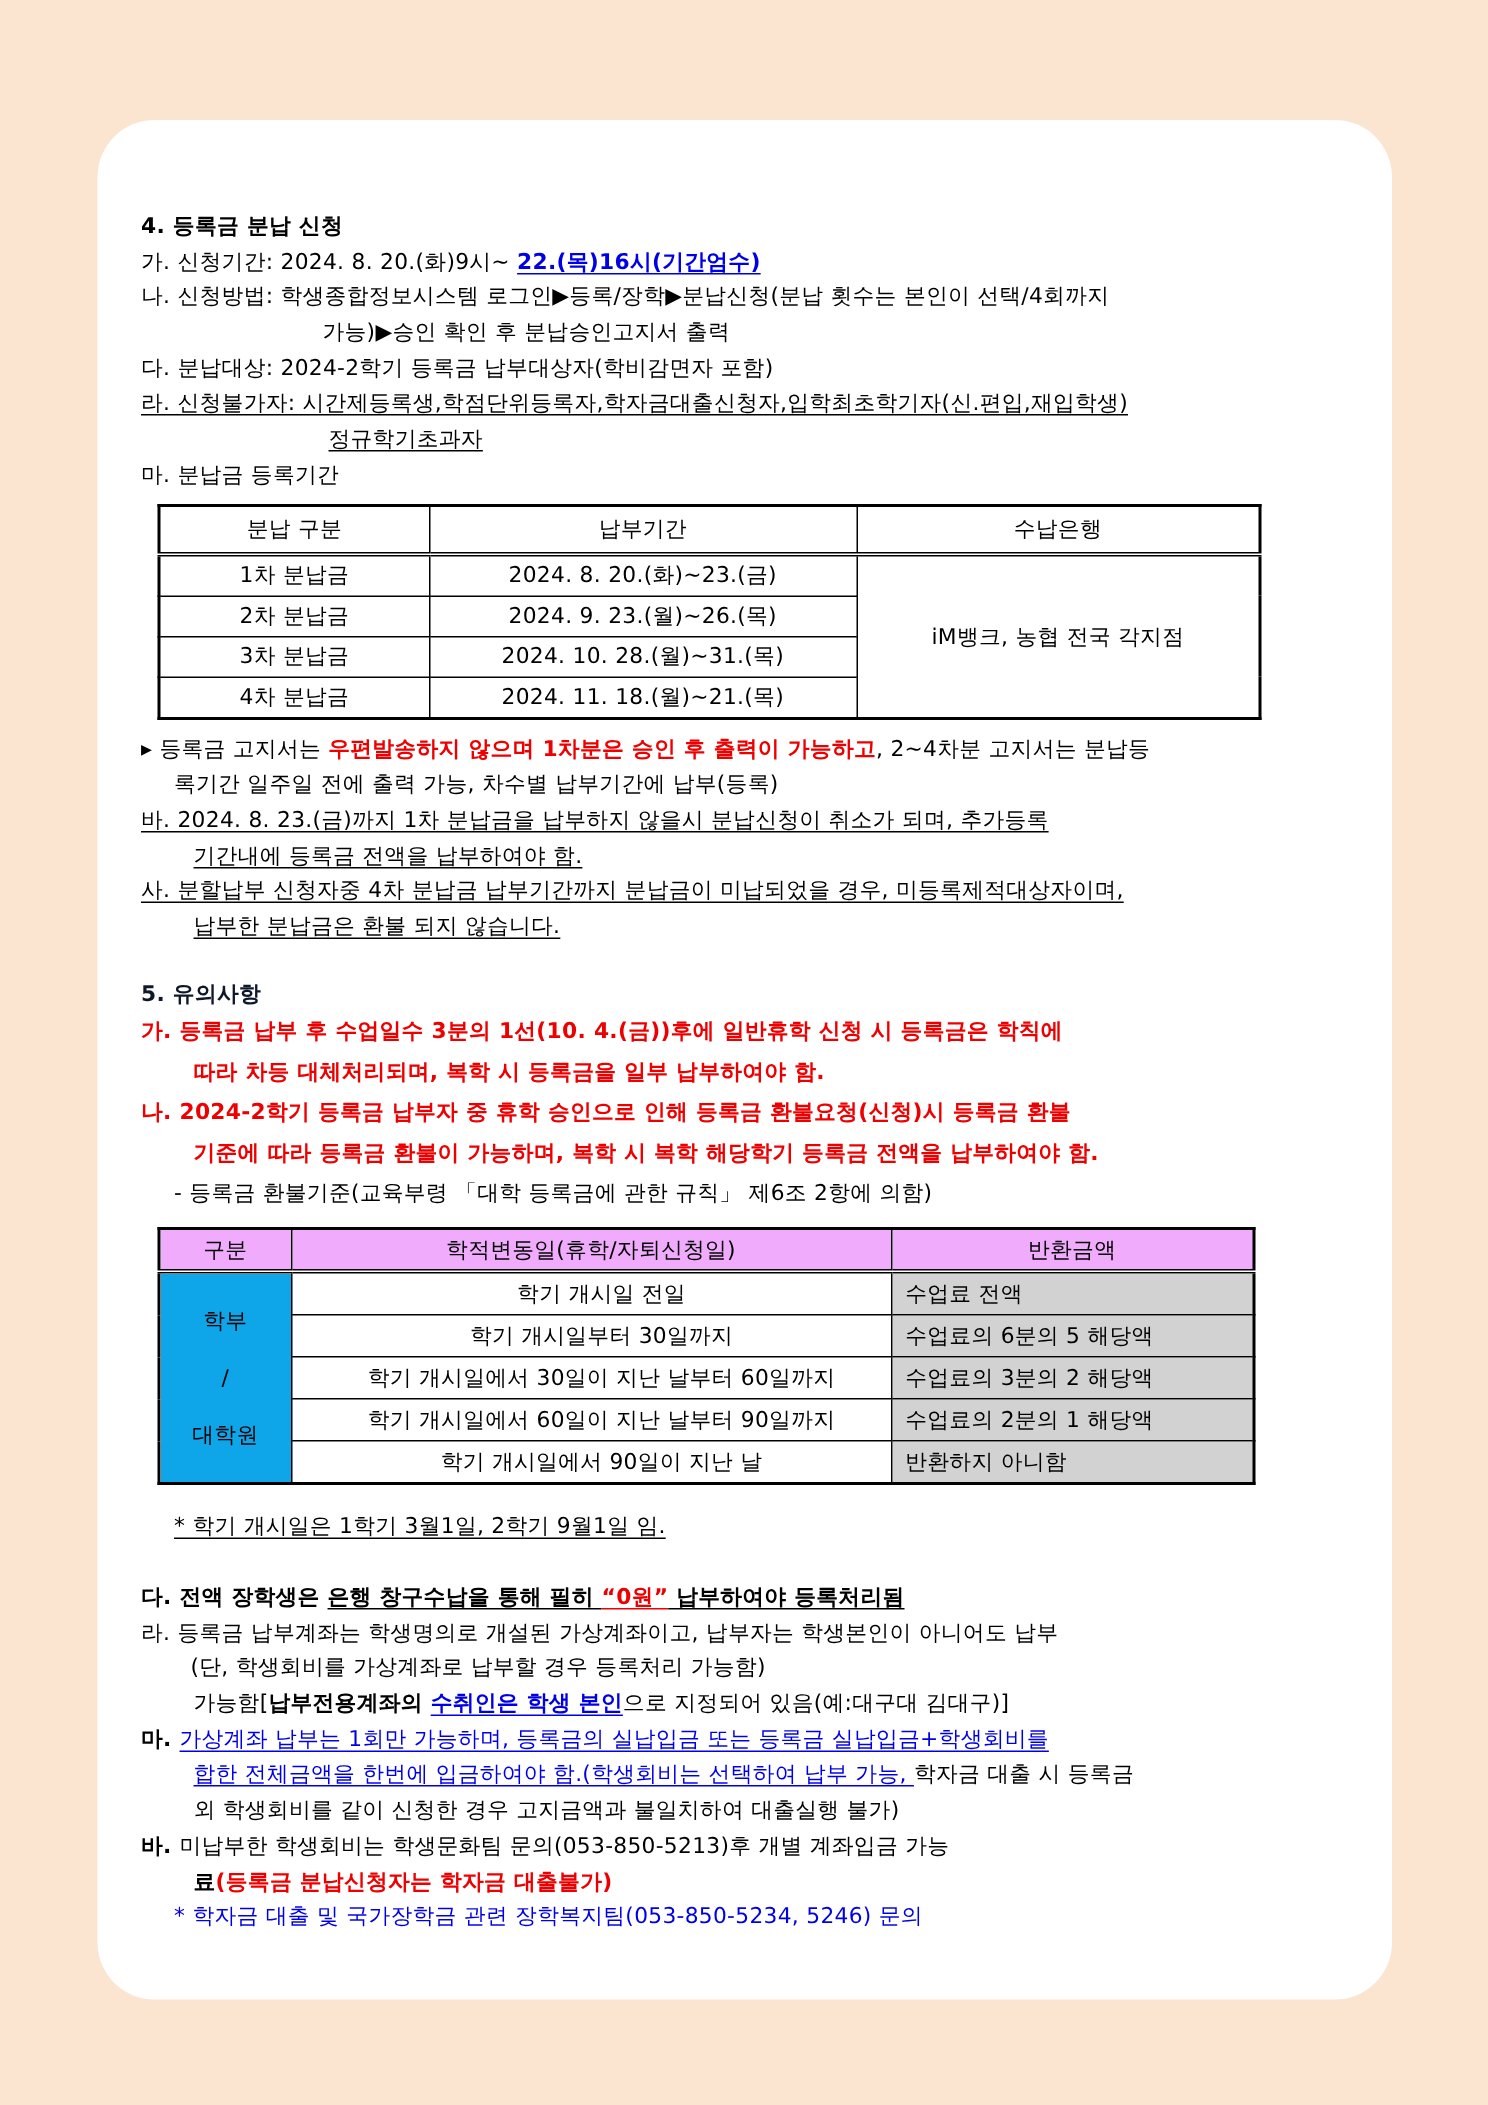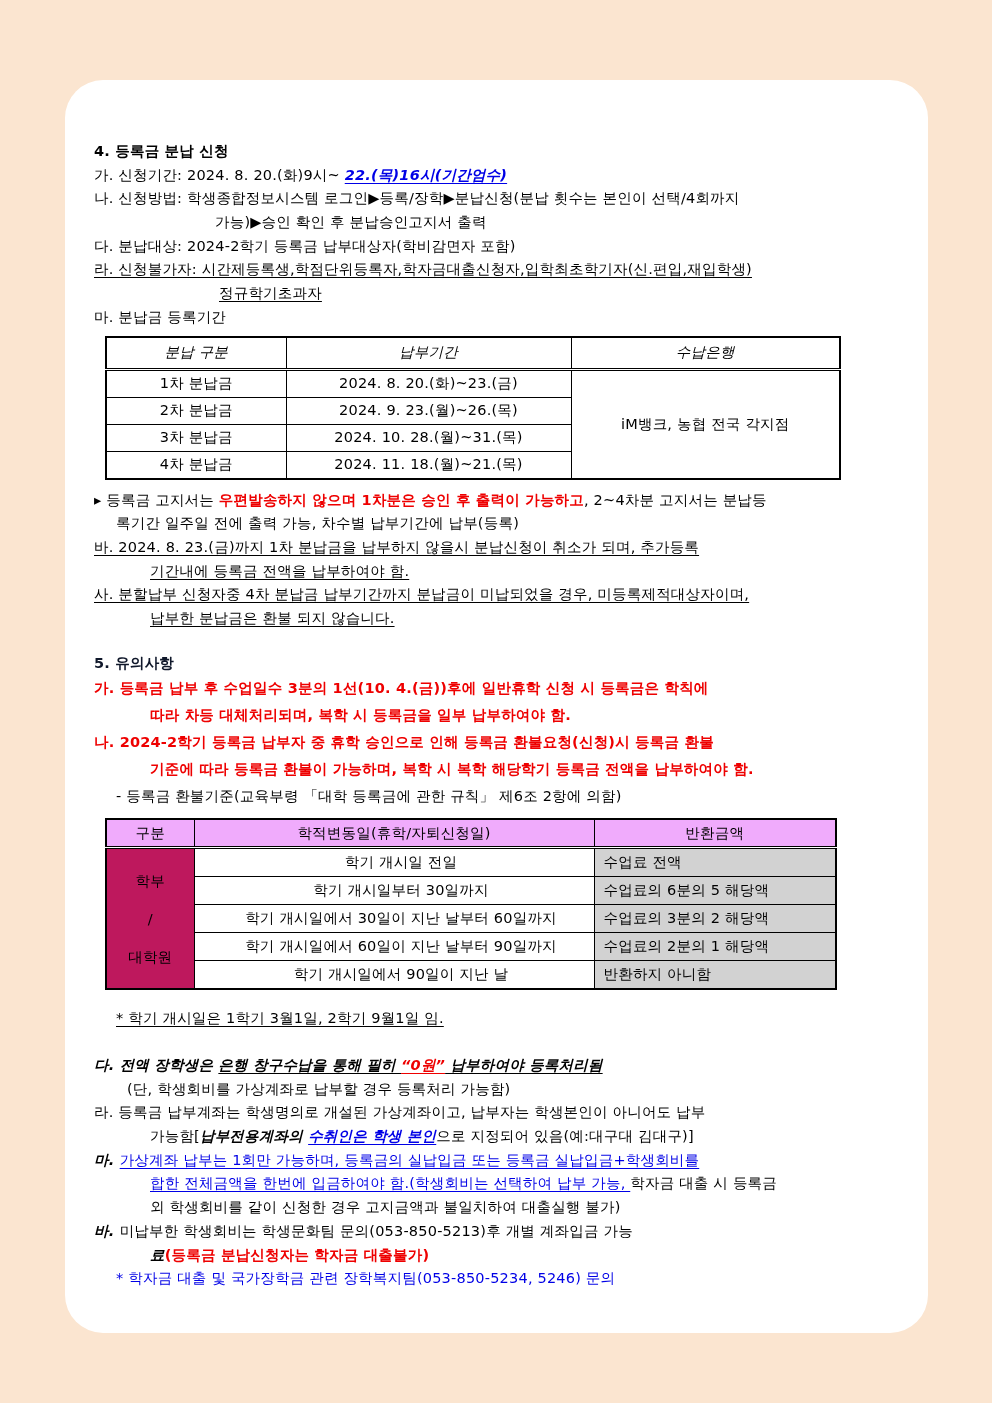--- a/index.html
+++ b/index.html
@@ -12,45 +12,45 @@
   .page { position:relative; width:992px; height:1107px; background:#fbe5d0; }
   .card {
     position:absolute; left:65px; top:80px;
     width:863px; height:1253px;
     background:#ffffff; border-radius:38px;
     overflow:hidden;
   }
   .content { padding:60px 26px 0 29px; font-size:14.5px; letter-spacing:0.2px; }
   .line { white-space:nowrap; line-height:23.7px; height:23.7px; }
   .line27 { white-space:nowrap; line-height:27px; height:27px; }
-  .b { font-weight:bold;font-style:italic; }
+  .b { font-weight:bold; }
   .u { text-decoration:underline; text-underline-offset:3px; }
   .red  { color:#ee0000; font-weight:bold; }
   .blue { color:#0000e6; }
   .title4 { font-weight:bold; }
   .title5 { font-weight:bold; color:#0f172a; margin-top:21px; }
-  .ind-cont  { margin-left:56px; }   
+  .ind-cont  { margin-left:35px; }   
   .ind-na    { margin-left:121px; }  
   .ind-ra    { margin-left:125px; }  
   .ind-star  { margin-left:22px; }
   .ind-sub   { margin-left:33px; }
 
   table { border-collapse:collapse; table-layout:fixed; }
   .doc-table { border:2px solid #000; margin:6px 0 9px 11px; }
   .doc-table td { border:1px solid #000; text-align:center; overflow:hidden; white-space:nowrap; }
   .doc-table .hrow td { border-bottom:3px double #000; }
   #table1 { width:734px; }
-  #table1 .hrow td { height:28px;font-style:italic; }
+  #table1 .hrow td { height:28px; }
   #table1 td { height:24px; }
   #table2 { width:730px; margin-top:8px; }
   #table2 .hrow td { height:24px; background:#f0abfc; }
   #table2 td { height:25px; }
   #table2 td.cell-left { text-align:center; padding-left:15px; }
   #table2 td.cell-gray { background:#d2d2d2; text-align:left; padding-left:9px; }
-  #table2 td.group-cell { background:#be185d; vertical-align:middle; }
+  #table2 td.group-cell { background:#0ea5e9; vertical-align:middle; }
   .group-inner div { line-height:38px; }
 
   .gap-star  { margin-top:17px; }
   .gap-da    { margin-top:23px; }
 </style>
 </head>
 <body>
 
 <div class="page">
   <div class="card">
@@ -158,23 +158,23 @@
         <tr>
           <td class="cell-left">학기 개시일에서 90일이 지난 날</td>
           <td class="cell-gray">반환하지 아니함</td>
         </tr>
       </tbody>
         </table>
 
       <div class="line u ind-star gap-star">* 학기 개시일은 1학기 3월1일, 2학기 9월1일 임.</div>
 
       <div class="line b gap-da"><span>다. 전액 장학생은 </span><span class="u">은행 창구수납을 통해 필히 </span><span class="red u">“0원”</span><span class="u"> 납부하여야 등록처리됨</span></div>
+      <div class="line">라. 등록금 납부계좌는 학생명의로 개설된 가상계좌이고, 납부자는 학생본인이 아니어도 납부</div>
+
       <div class="line ind-sub">(단, 학생회비를 가상계좌로 납부할 경우 등록처리 가능함)</div>
-
-      <div class="line">라. 등록금 납부계좌는 학생명의로 개설된 가상계좌이고, 납부자는 학생본인이 아니어도 납부</div>
       <div class="line ind-cont"><span>가능함[</span><span class="b">납부전용계좌의 </span><span class="blue b u">수취인은 학생 본인</span><span>으로 지정되어 있음(예:대구대 김대구)]</span></div>
 
       <div class="line"><span class="b">마. </span><span class="blue u">가상계좌 납부는 1회만 가능하며, 등록금의 실납입금 또는 등록금 실납입금+학생회비를</span></div>
       <div class="line ind-cont"><span class="blue u">합한 전체금액을 한번에 입금하여야 함.(학생회비는 선택하여 납부 가능, </span><span>학자금 대출 시 등록금</span></div>
       <div class="line ind-cont">외 학생회비를 같이 신청한 경우 고지금액과 불일치하여 대출실행 불가)</div>
 
       <div class="line"><span class="b">바. </span><span>미납부한 학생회비는 학생문화팀 문의(053-850-5213)후 개별 계좌입금 가능</span></div>
 
       <div class="line ind-cont"><span class="b">료</span><span class="red">(등록금 분납신청자는 학자금 대출불가)</span></div>
 

